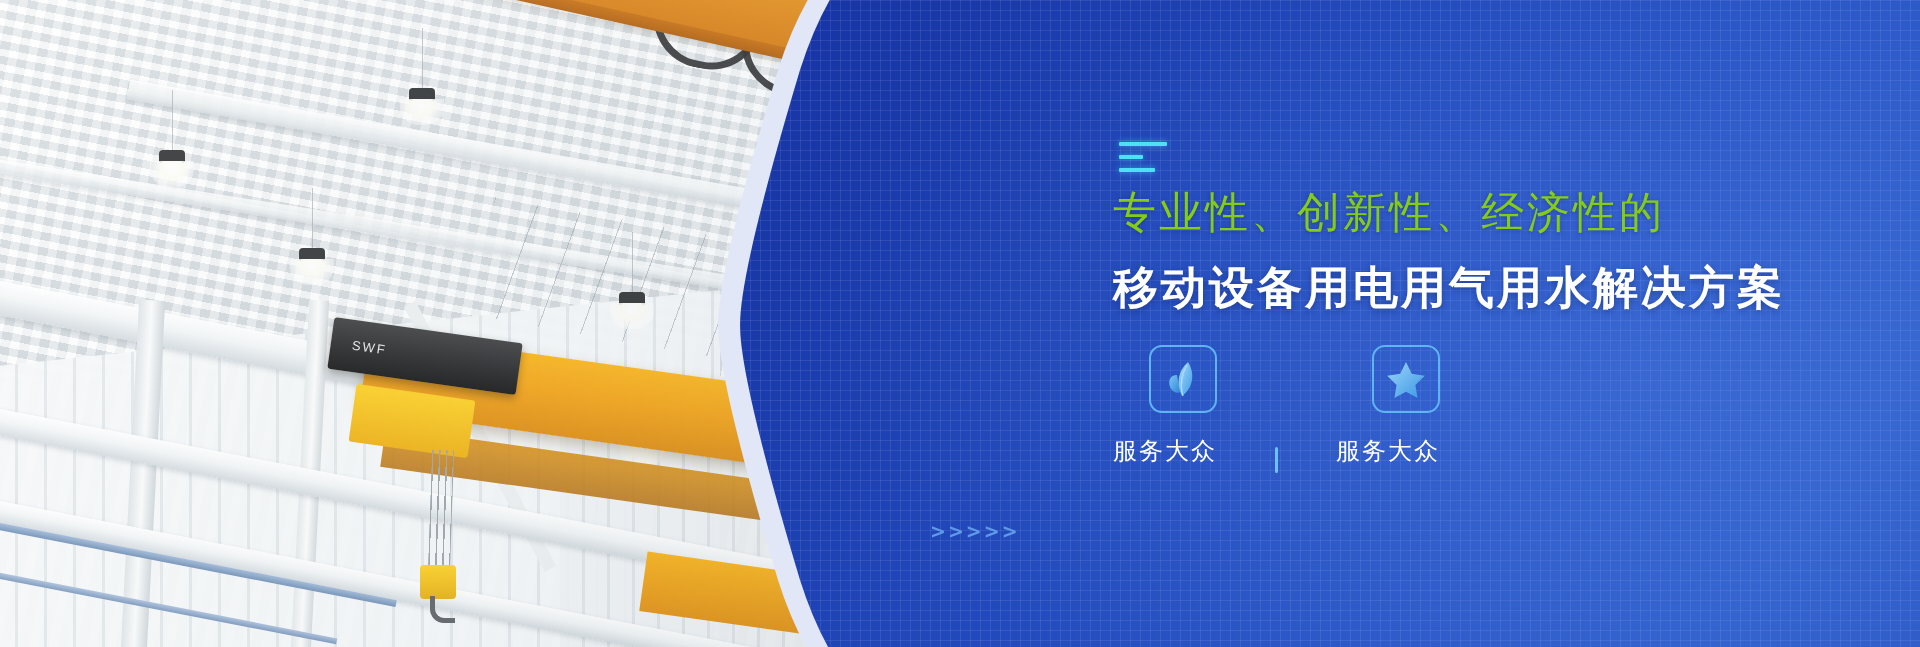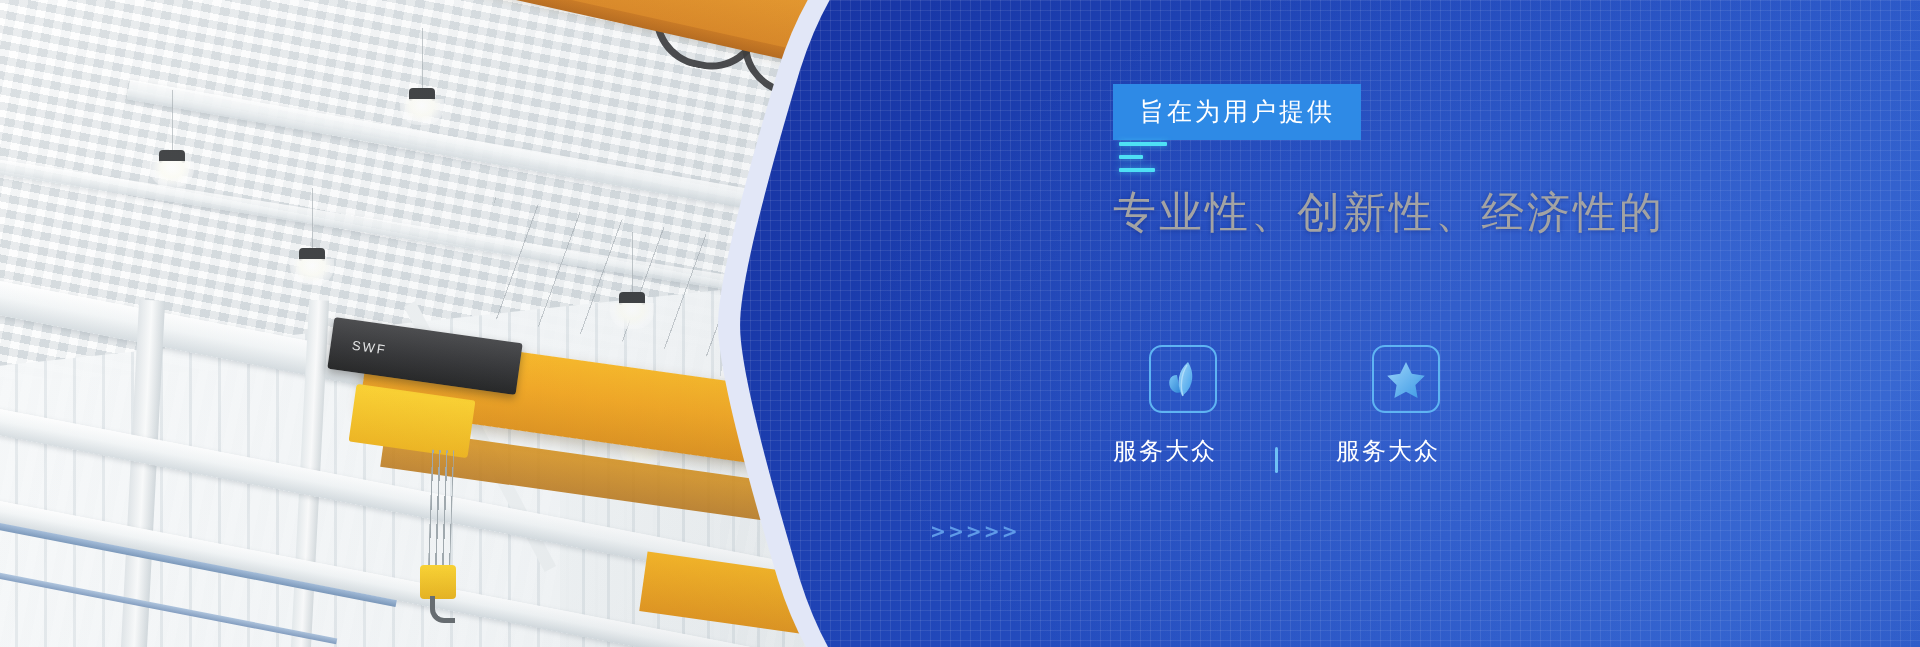--- a/index.html
+++ b/index.html
@@ -244,21 +244,21 @@
   .deco-lines i{
     display:block; height:4px; background:#4ee0f5; margin-bottom:9px; border-radius:1px;
     box-shadow:0 0 6px rgba(78,224,245,.6);
   }
   .deco-lines i:nth-child(1){ width:48px; }
   .deco-lines i:nth-child(2){ width:24px; }
   .deco-lines i:nth-child(3){ width:36px; }
 
   .headline1{
     position:absolute; left:0; top:184px;
-    color:#a3a3a3; font-size:43px; letter-spacing:3px;
+    color:#84cc16; font-size:43px; letter-spacing:3px;
     font-family:"Liberation Sans","DejaVu Sans",sans-serif;
     white-space:nowrap;
     text-shadow:0 1px 4px rgba(8,24,90,.35);
   }
   .headline2{
     position:absolute; left:0; top:258px;
     color:#ffffff; font-size:45px; letter-spacing:3px; font-weight:bold;
     font-family:"Liberation Sans","DejaVu Sans",sans-serif;
     white-space:nowrap;
     text-shadow:0 2px 6px rgba(8,24,90,.4);
@@ -387,31 +387,29 @@
   <div class="chev-arrows">
     <span>&gt;</span>
     <span>&gt;</span>
     <span>&gt;</span>
     <span>&gt;</span>
     <span>&gt;</span>
   </div>
 
   <div class="content">
 
-    <div class="badge">
-      <span>旨在为用户提供</span>
-    </div>
 
     <div class="deco-lines">
       <i></i>
       <i></i>
       <i></i>
     </div>
 
     <div class="headline1">专业性、创新性、经济性的</div>
+    <div class="headline2">移动设备用电用气用水解决方案</div>
 
     <div class="features">
 
       <div class="feature">
         <div class="iconbox">
           <svg width="38" height="40" viewBox="0 0 38 40">
             <defs>
               <linearGradient id="lg1" x1="0" y1="0" x2="1" y2="1">
                 <stop offset="0%" stop-color="#a8dcfb"></stop>
                   <stop offset="100%" stop-color="#3e9ce8"></stop>

